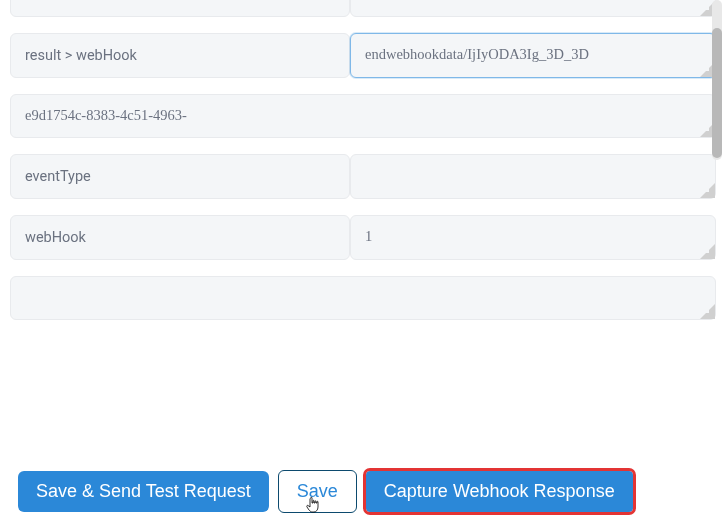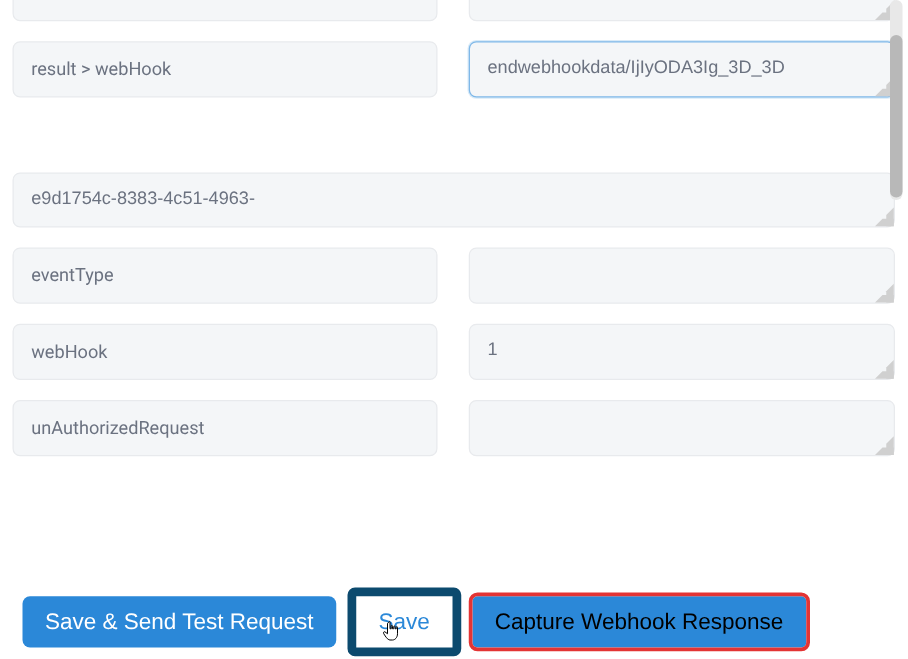--- a/index.html
+++ b/index.html
@@ -34,21 +34,21 @@
       position: absolute;
       right: 4px;
       top: 28px;
       width: 10px;
       height: 130px;
       background: #b8b8b8;
       border-radius: 5px;
     }
     .form-row {
       display: flex;
-      gap: 25px;
+      gap: 0;
       margin-bottom: 16px;
       align-items: stretch;
     }
     .form-row.partial {
       margin-top: -28px;
     }
     .label-box {
       flex: 0 0 340px;
       background: #f4f6f8;
       border: 1px solid #e8eaed;
@@ -61,33 +61,32 @@
       min-height: 44px;
     }
     .value-box {
       flex: 1;
       background: #f4f6f8;
       border: 1px solid #e8eaed;
       border-radius: 6px;
       padding: 10px 14px;
       color: #6b7280;
       font-size: 14.5px;
-      font-family: Liberation Sans, sans-serif;
+      font-family: Liberation Serif, serif;
       resize: vertical;
       min-height: 44px;
       line-height: 1.4;
       overflow: hidden;
     }
     .value-box.focused {
       border: 1px solid #7fb8e8;
       box-shadow: 0 0 0 1px rgba(127,184,232,0.3);
     }
     .value-box.scroll {
       overflow-y: scroll;
-      margin-top: 44px;
     }
     .value-box::-webkit-resizer {
       border-width: 6px;
       border-style: solid;
       border-color: transparent #d0d0d0 #d0d0d0 transparent;
     }
     .button-bar {
       display: flex;
       gap: 9px;
       padding: 10px 10px 10px 18px;
@@ -103,25 +102,25 @@
       font-family: Liberation Sans, sans-serif;
       white-space: nowrap;
     }
     .btn-primary {
       background: #2b88d8;
       color: #ffffff;
     }
     .btn-outline {
       background: #ffffff;
       color: #2b88d8;
-      border: 7px solid #0c4a6e;
+      border: 1px solid #0c4a6e;
     }
     .btn-highlight {
       background: #2b88d8;
-      color: #000000;
+      color: #ffffff;
       outline: 3px solid #e33434;
       outline-offset: 0px;
       border-radius: 4px;
     }
     .cursor-hand {
       position: absolute;
       left: 306px;
       top: 496px;
       width: 16px;
       height: 18px;
@@ -146,21 +145,20 @@
     </div>
     <div class="form-row">
       <div class="label-box">eventType</div>
       <textarea class="value-box" rows="1" style=""></textarea>
     </div>
     <div class="form-row">
       <div class="label-box">webHook</div>
       <textarea class="value-box" rows="1" style="">1</textarea>
     </div>
     <div class="form-row">
-      <div class="label-box">unAuthorizedRequest</div>
       <textarea class="value-box" rows="1" style=""></textarea>
     </div>
   </div>
 
 <div class="scrollbar-track"></div>
 <div class="scrollbar-thumb"></div>
 
 <div class="button-bar">
   <button class="btn btn-primary">Save &amp; Send Test Request</button>
   <button class="btn btn-outline">Save</button>

